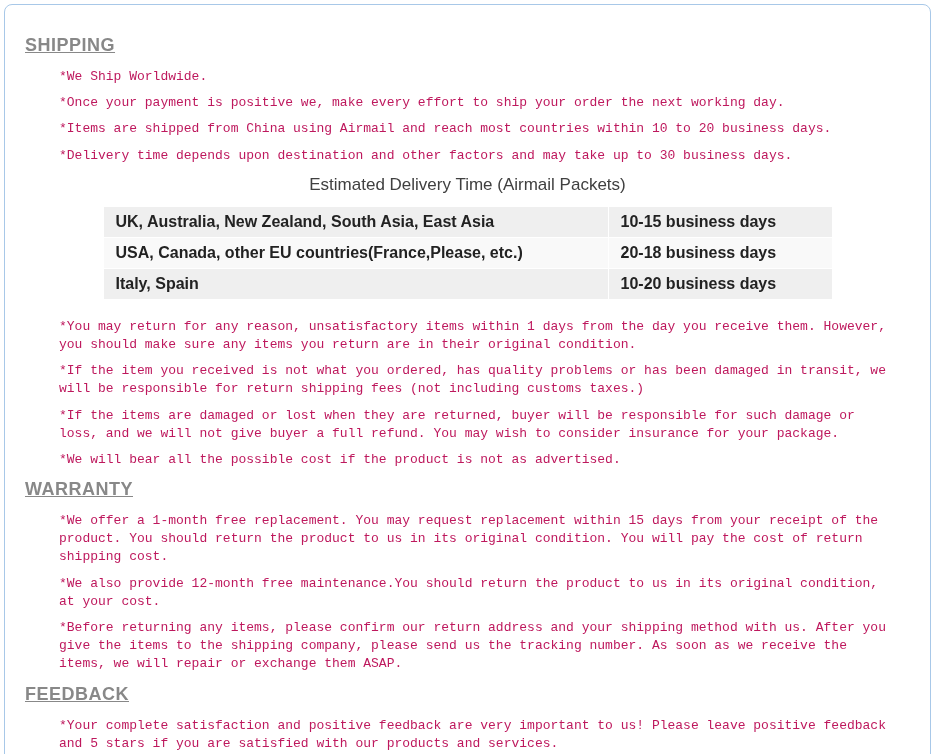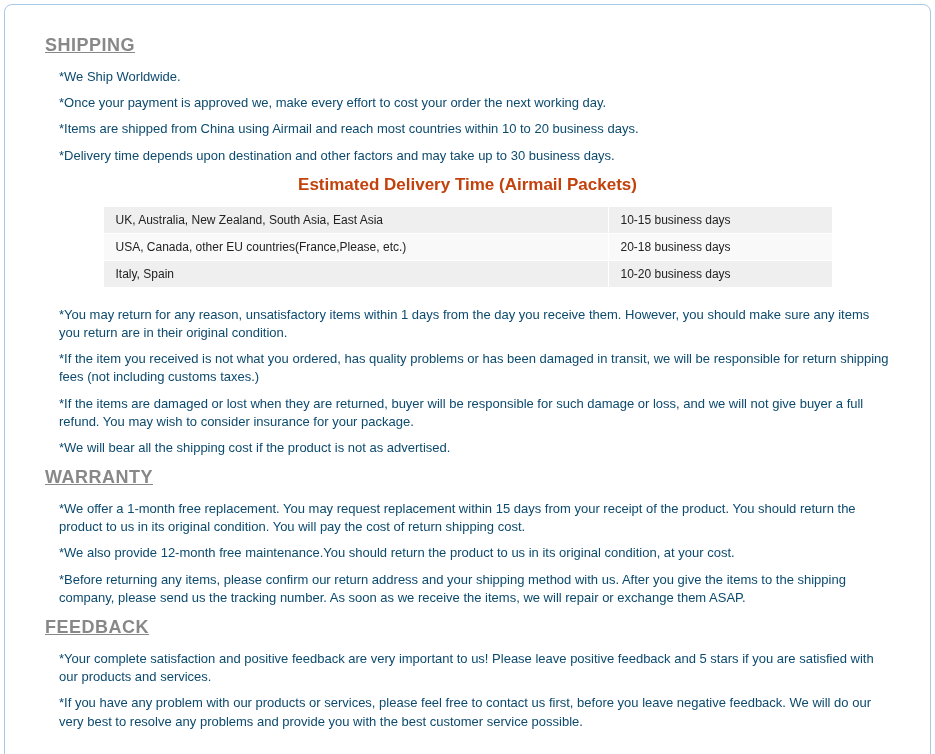--- a/index.html
+++ b/index.html
@@ -17,46 +17,47 @@
       border: 1px solid #a8c8e8;
       border-radius: 8px;
       padding: 20px 0 30px 0;
       background: #fff;
     }
     .section-heading {
       font-size: 18px;
       font-weight: bold;
       color: #888;
       text-decoration: underline;
-      margin: 10px 0 12px 40px;
+      margin: 10px 0 12px 20px;
       letter-spacing: 0.5px;
     }
     .bullet-list {
       margin: 0 0 10px 54px;
     }
     .bullet-list li {
       list-style: none;
       font-size: 13px;
-      color: #0c4a6e;
+      color: #be185d;
       margin-bottom: 8px;
       line-height: 1.4;
       padding-right: 40px;
+      font-family: Liberation Mono, monospace;
     }
     .table-caption {
       text-align: center;
       font-size: 17px;
-      color: #c2410c;
+      color: #404040;
       margin: 8px 0 6px 0;
-      font-weight: bold;
     }
     table.delivery {
       width: 730px;
       margin: 11px auto 18px auto;
       border-collapse: collapse;
-      font-size: 12px;
+      font-size: 16px;
+      font-weight: bold;
     }
     table.delivery td {
       padding: 6px 12px;
       color: #222;
       border: 1px solid #fff;
     }
     table.delivery tr:nth-child(odd) td {
       background: #efefef;
     }
     table.delivery tr:nth-child(even) td {
@@ -67,21 +68,21 @@
     }
   </style>
 </head>
 <body>
 
 <div class="container">
 
   <h2 class="section-heading">SHIPPING</h2>
   <ul class="bullet-list">
     <li>*We Ship Worldwide.</li>
-    <li>*Once your payment is approved we, make every effort to cost your order the next working day.</li>
+    <li>*Once your payment is positive we, make every effort to ship your order the next working day.</li>
     <li>*Items are shipped from China using Airmail and reach most countries within 10 to 20 business days.</li>
     <li>*Delivery time depends upon destination and other factors and may take up to 30 business days.</li>
   </ul>
 
   <div class="table-caption">Estimated Delivery Time (Airmail Packets)</div>
   <table class="delivery">
     <tbody>
         <tr>
       <td>UK, Australia, New Zealand, South Asia, East Asia</td>
       <td>10-15 business days</td>
@@ -94,21 +95,21 @@
       <td>Italy, Spain</td>
       <td>10-20 business days</td>
     </tr>
   </tbody>
     </table>
 
   <ul class="bullet-list">
     <li>*You may return for any reason, unsatisfactory items within 1 days from the day you receive them. However, you should make sure any items you return are in their original condition.</li>
     <li>*If the item you received is not what you ordered, has quality problems or has been damaged in transit, we will be responsible for return shipping fees (not including customs taxes.)</li>
     <li>*If the items are damaged or lost when they are returned, buyer will be responsible for such damage or loss, and we will not give buyer a full refund. You may wish to consider insurance for your package.</li>
-    <li>*We will bear all the shipping cost if the product is not as advertised.</li>
+    <li>*We will bear all the possible cost if the product is not as advertised.</li>
   </ul>
 
   <h2 class="section-heading">WARRANTY</h2>
   <ul class="bullet-list">
     <li>*We offer a 1-month free replacement.  You may request replacement within 15 days from your receipt of the product. You should return the product to us in its original condition. You will pay the cost of return shipping cost.</li>
     <li>*We also provide 12-month free maintenance.You should return the product to us in its original condition, at your cost.</li>
     <li>*Before returning any items, please confirm our return address and your shipping method with us. After you give the items to the shipping company, please send us the tracking number. As soon as we receive the items, we will repair or exchange them ASAP.</li>
   </ul>
 
   <h2 class="section-heading">FEEDBACK</h2>

